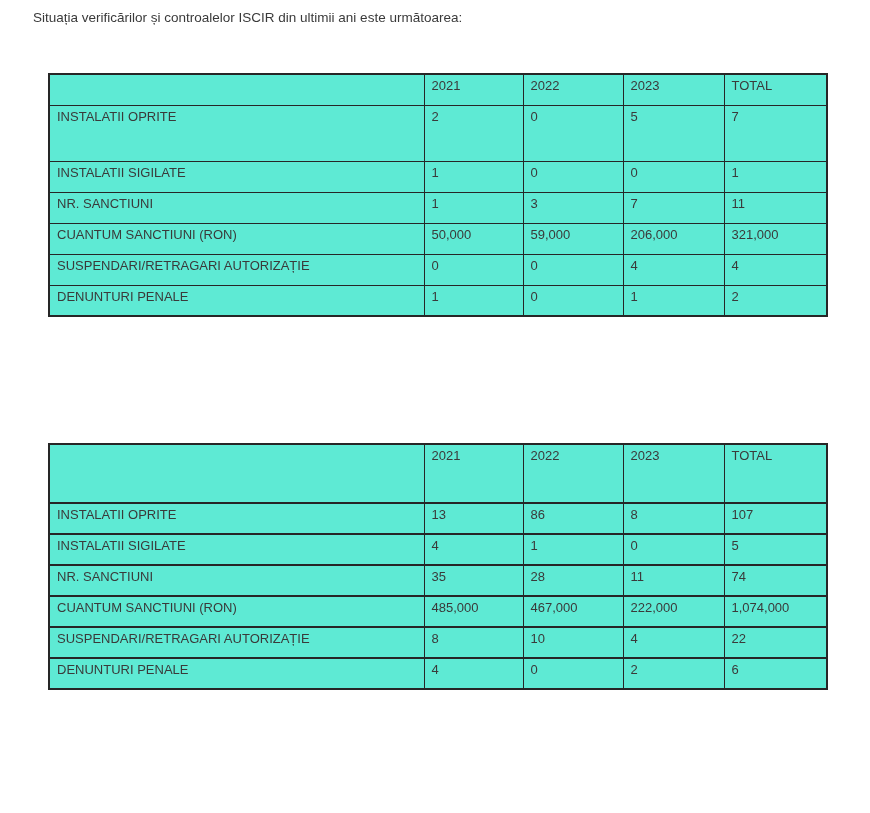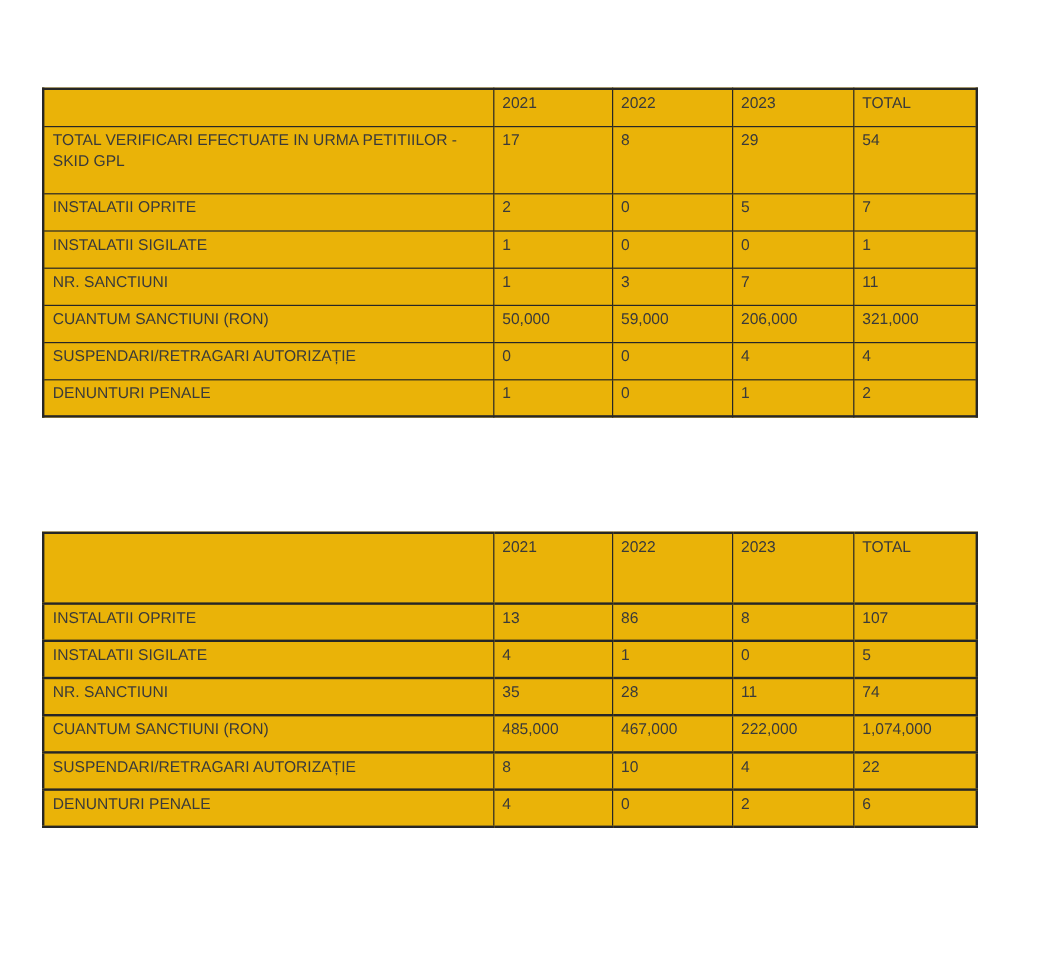--- a/index.html
+++ b/index.html
@@ -34,25 +34,25 @@
     position: absolute;
     left: 30px;
     top: 752px;
     margin: 0;
     font-size: 13.5px;
     line-height: 1.3;
     white-space: pre-wrap;
   }
   table.data-table {
     position: absolute;
-    left: 35px;
+    left: 48px;
     border-collapse: collapse;
     table-layout: fixed;
     width: 778px;
-    background: #eab308;
+    background: #5eead4;
     border: 2px solid #262626;
   }
   table.data-table th,
   table.data-table td {
     border: 1px solid #262626;
     font-size: 13px;
     font-weight: normal;
     text-align: left;
     vertical-align: top;
     padding: 2px 4px 2px 7px;
@@ -78,47 +78,41 @@
   #table-1 tbody tr { height: 31px; }
   #table-1 th, #table-1 td {
     border-top-width: 2px;
     border-bottom-width: 2px;
   }
 </style>
 </head>
 <body>
 
 <div class="page">
+  <p class="intro">Situația verificărilor și controalelor ISCIR din ultimii ani este următoarea:</p>
 
   <table class="data-table" id="table-0">
       <colgroup>
         <col class="c-label">
         <col class="c-2021">
         <col class="c-2022">
         <col class="c-2023">
         <col class="c-total">
       </colgroup>
       <thead>
         <tr>
           <th></th>
           <th>2021</th>
           <th>2022</th>
           <th>2023</th>
           <th>TOTAL</th>
         </tr>
       </thead>
       <tbody>
         <tr>
-          <td>TOTAL VERIFICARI EFECTUATE IN URMA PETITIILOR - SKID GPL</td>
-          <td>17</td>
-          <td>8</td>
-          <td>29</td>
-          <td>54</td>
-        </tr>
-        <tr>
           <td>INSTALATII OPRITE</td>
           <td>2</td>
           <td>0</td>
           <td>5</td>
           <td>7</td>
         </tr>
         <tr>
           <td>INSTALATII SIGILATE</td>
           <td>1</td>
           <td>0</td>

